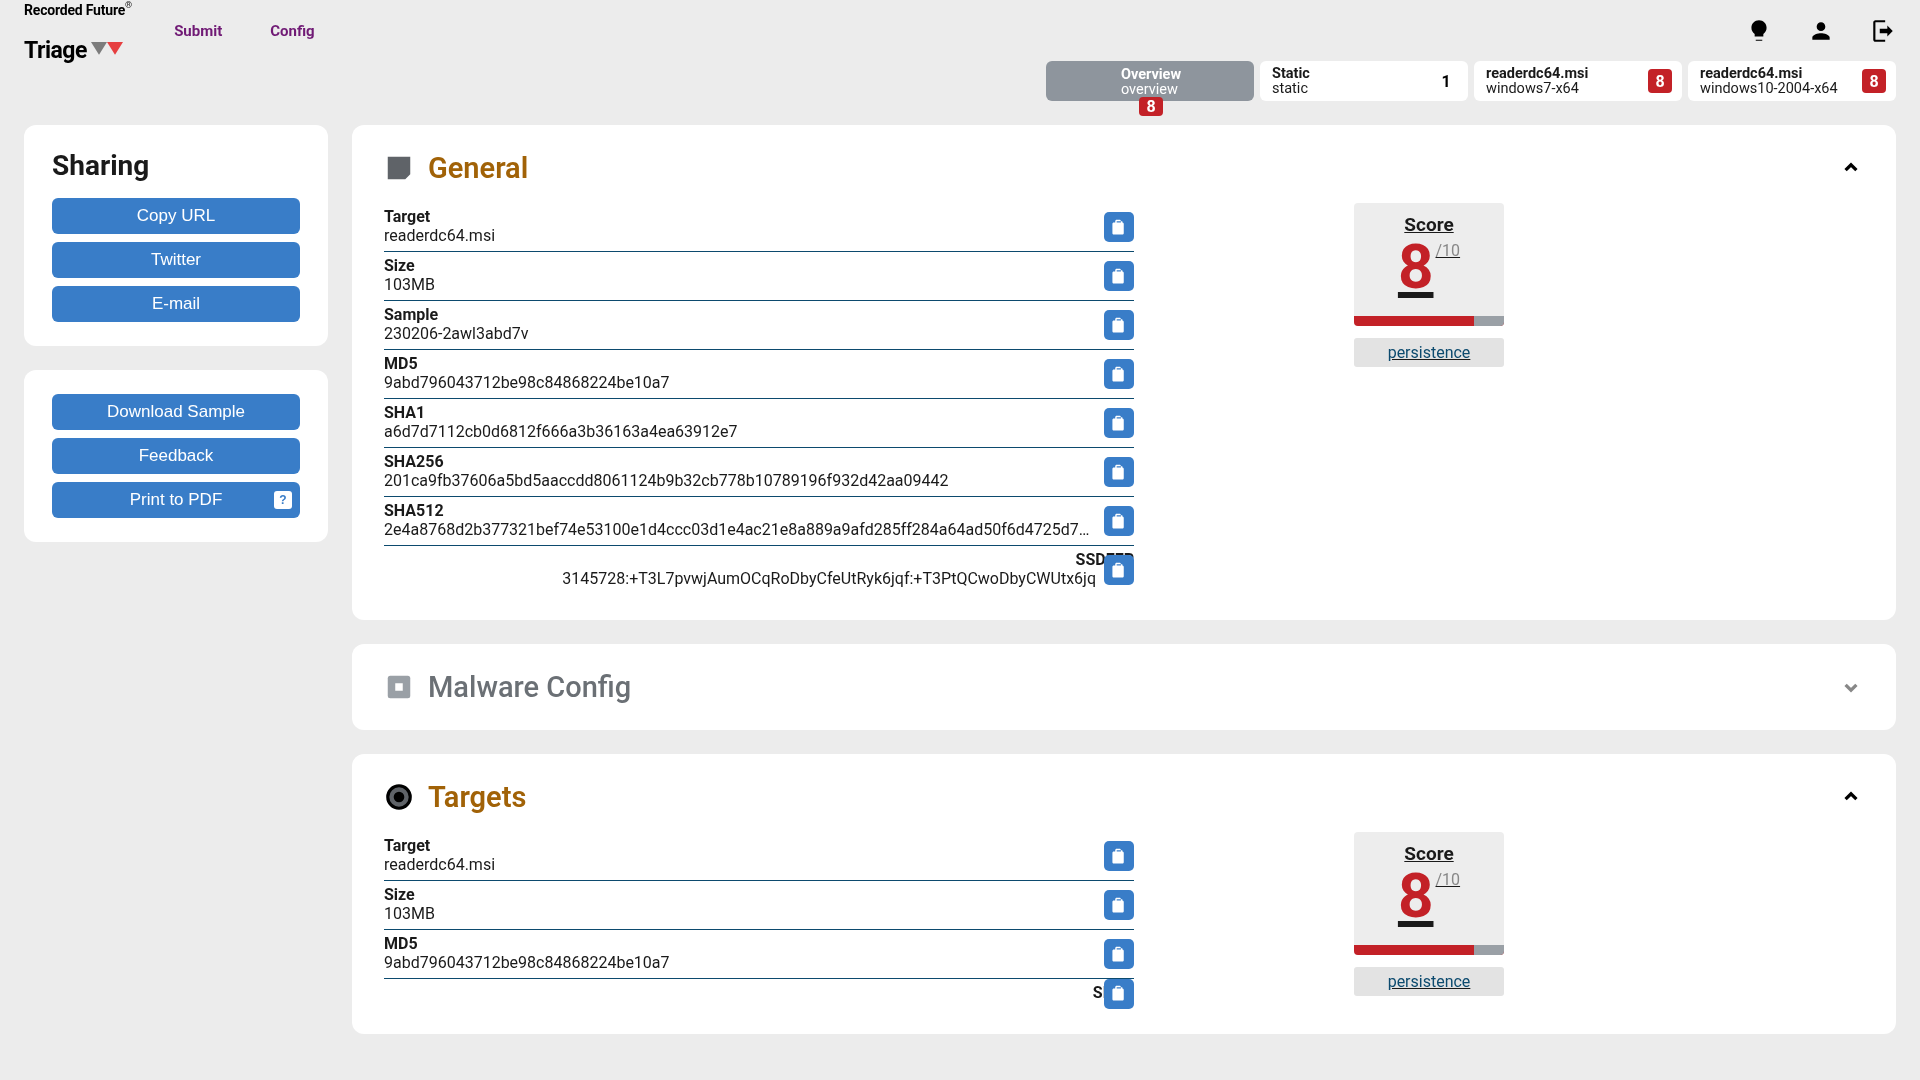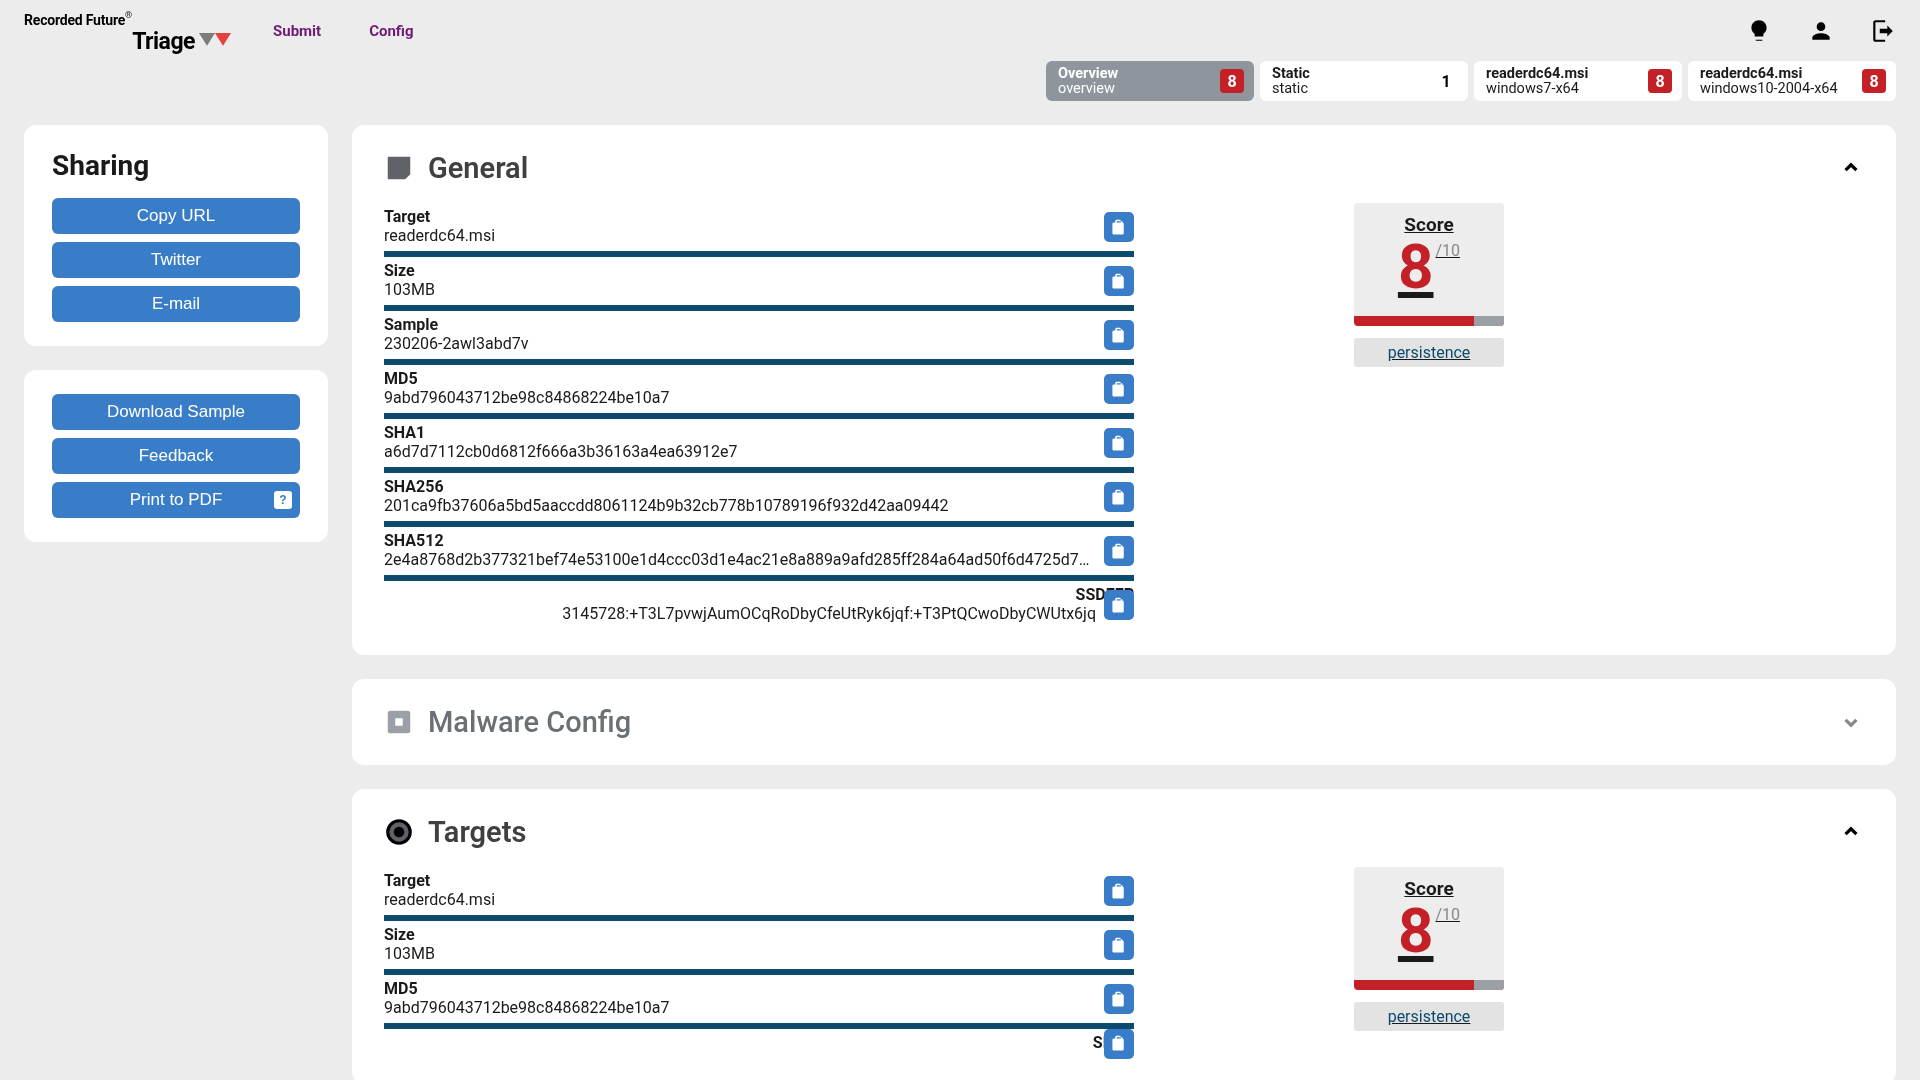--- a/index.html
+++ b/index.html
@@ -12,21 +12,21 @@
   font-size: 18.6px;
   color: #1a1a1a;
 }
 .topbar {
   background: #ececec;
   height: 62px;
   display: flex;
   align-items: center;
   padding: 0 24px;
 }
-.brand { display: flex; flex-direction: row; line-height: 1; }
+.brand { display: flex; flex-direction: column; line-height: 1; }
 .brand-top { font-size: 14px; font-weight: 700; color: #000; letter-spacing: -0.2px; }
 .brand-reg { font-size: 9px; vertical-align: super; }
 .brand-bot-row { display: flex; align-items: center; gap: 4px; margin-top: 20px; }
 .brand-bot { font-size: 23px; font-weight: 700; color: #000; letter-spacing: -0.5px; }
 .brand-chevrons { display: flex; gap: 0; }
 .chev { width: 16px; height: 16px; }
 .nav-links { display: flex; gap: 48px; margin-left: 42px; }
 .nav-link { font-size: 15px; font-weight: 700; color: #701a75; cursor: pointer; }
 .spacer { flex: 1; }
 .top-icons { display: flex; gap: 36px; align-items: center; }
@@ -42,21 +42,21 @@
 .tab {
   background: #fff;
   border-radius: 6px;
   min-width: 208px;
   height: 40px;
   padding: 6px 10px 6px 12px;
   display: flex;
   align-items: center;
   cursor: pointer;
 }
-.tab.active { background: #8e959d; color: #fff; }
+.tab.active { background: #8e959d; color: #fff; flex-direction: column; }
 .tab-text { flex: 1; line-height: 1.05; font-size: 14.5px; }
 .tab-title { font-weight: 700; }
 .tab-sub { font-weight: 400; }
 .tab-badge {
   width: 24px; height: 24px;
   border-radius: 4px;
   display: flex; align-items: center; justify-content: center;
   font-weight: 700; color: #fff; font-size: 16px;
 }
 .badge-red { background: #c32127; }
@@ -101,27 +101,27 @@
 .card h2 { font-size: 28px; font-weight: 700; margin-bottom: 16px; }
 
 .content { flex: 1; display: flex; flex-direction: column; gap: 24px; }
 .panel {
   background: #fff;
   border-radius: 12px;
   padding: 26px 32px;
 }
 .panel-head { display: flex; align-items: center; gap: 14px; }
 .panel-icon { width: 30px; height: 30px; fill: #5f6368; flex-shrink: 0; }
-.panel-title { font-size: 29px; font-weight: 600; color: #404040; flex: 1; }
+.panel-title { font-size: 29px; font-weight: 600; color: #a16207; flex: 1; }
 .panel-title.muted { color: #6b7075; font-weight: 500; }
 .chevron { width: 26px; height: 26px; cursor: pointer; }
 
 .panel-body { display: flex; gap: 60px; margin-top: 18px; }
 .kv-list { flex: 1; max-width: 750px; }
-.kv { border-bottom: 6px solid #0c4a6e; padding: 4px 0 6px 0; position: relative; }
+.kv { border-bottom: 1px solid #0c4a6e; padding: 4px 0 6px 0; position: relative; }
 .kv:last-child { border-bottom: none; text-align: right; }
 .kv-label { font-size: 16px; font-weight: 700; color: #1a1a1a; }
 .kv-value {
   font-size: 16px; color: #1a1a1a;
   white-space: nowrap; overflow: hidden; text-overflow: ellipsis;
   max-width: 712px;
 }
 .copy-btn {
   position: absolute; right: 0; top: 50%; transform: translateY(-50%);
   width: 30px; height: 30px;

